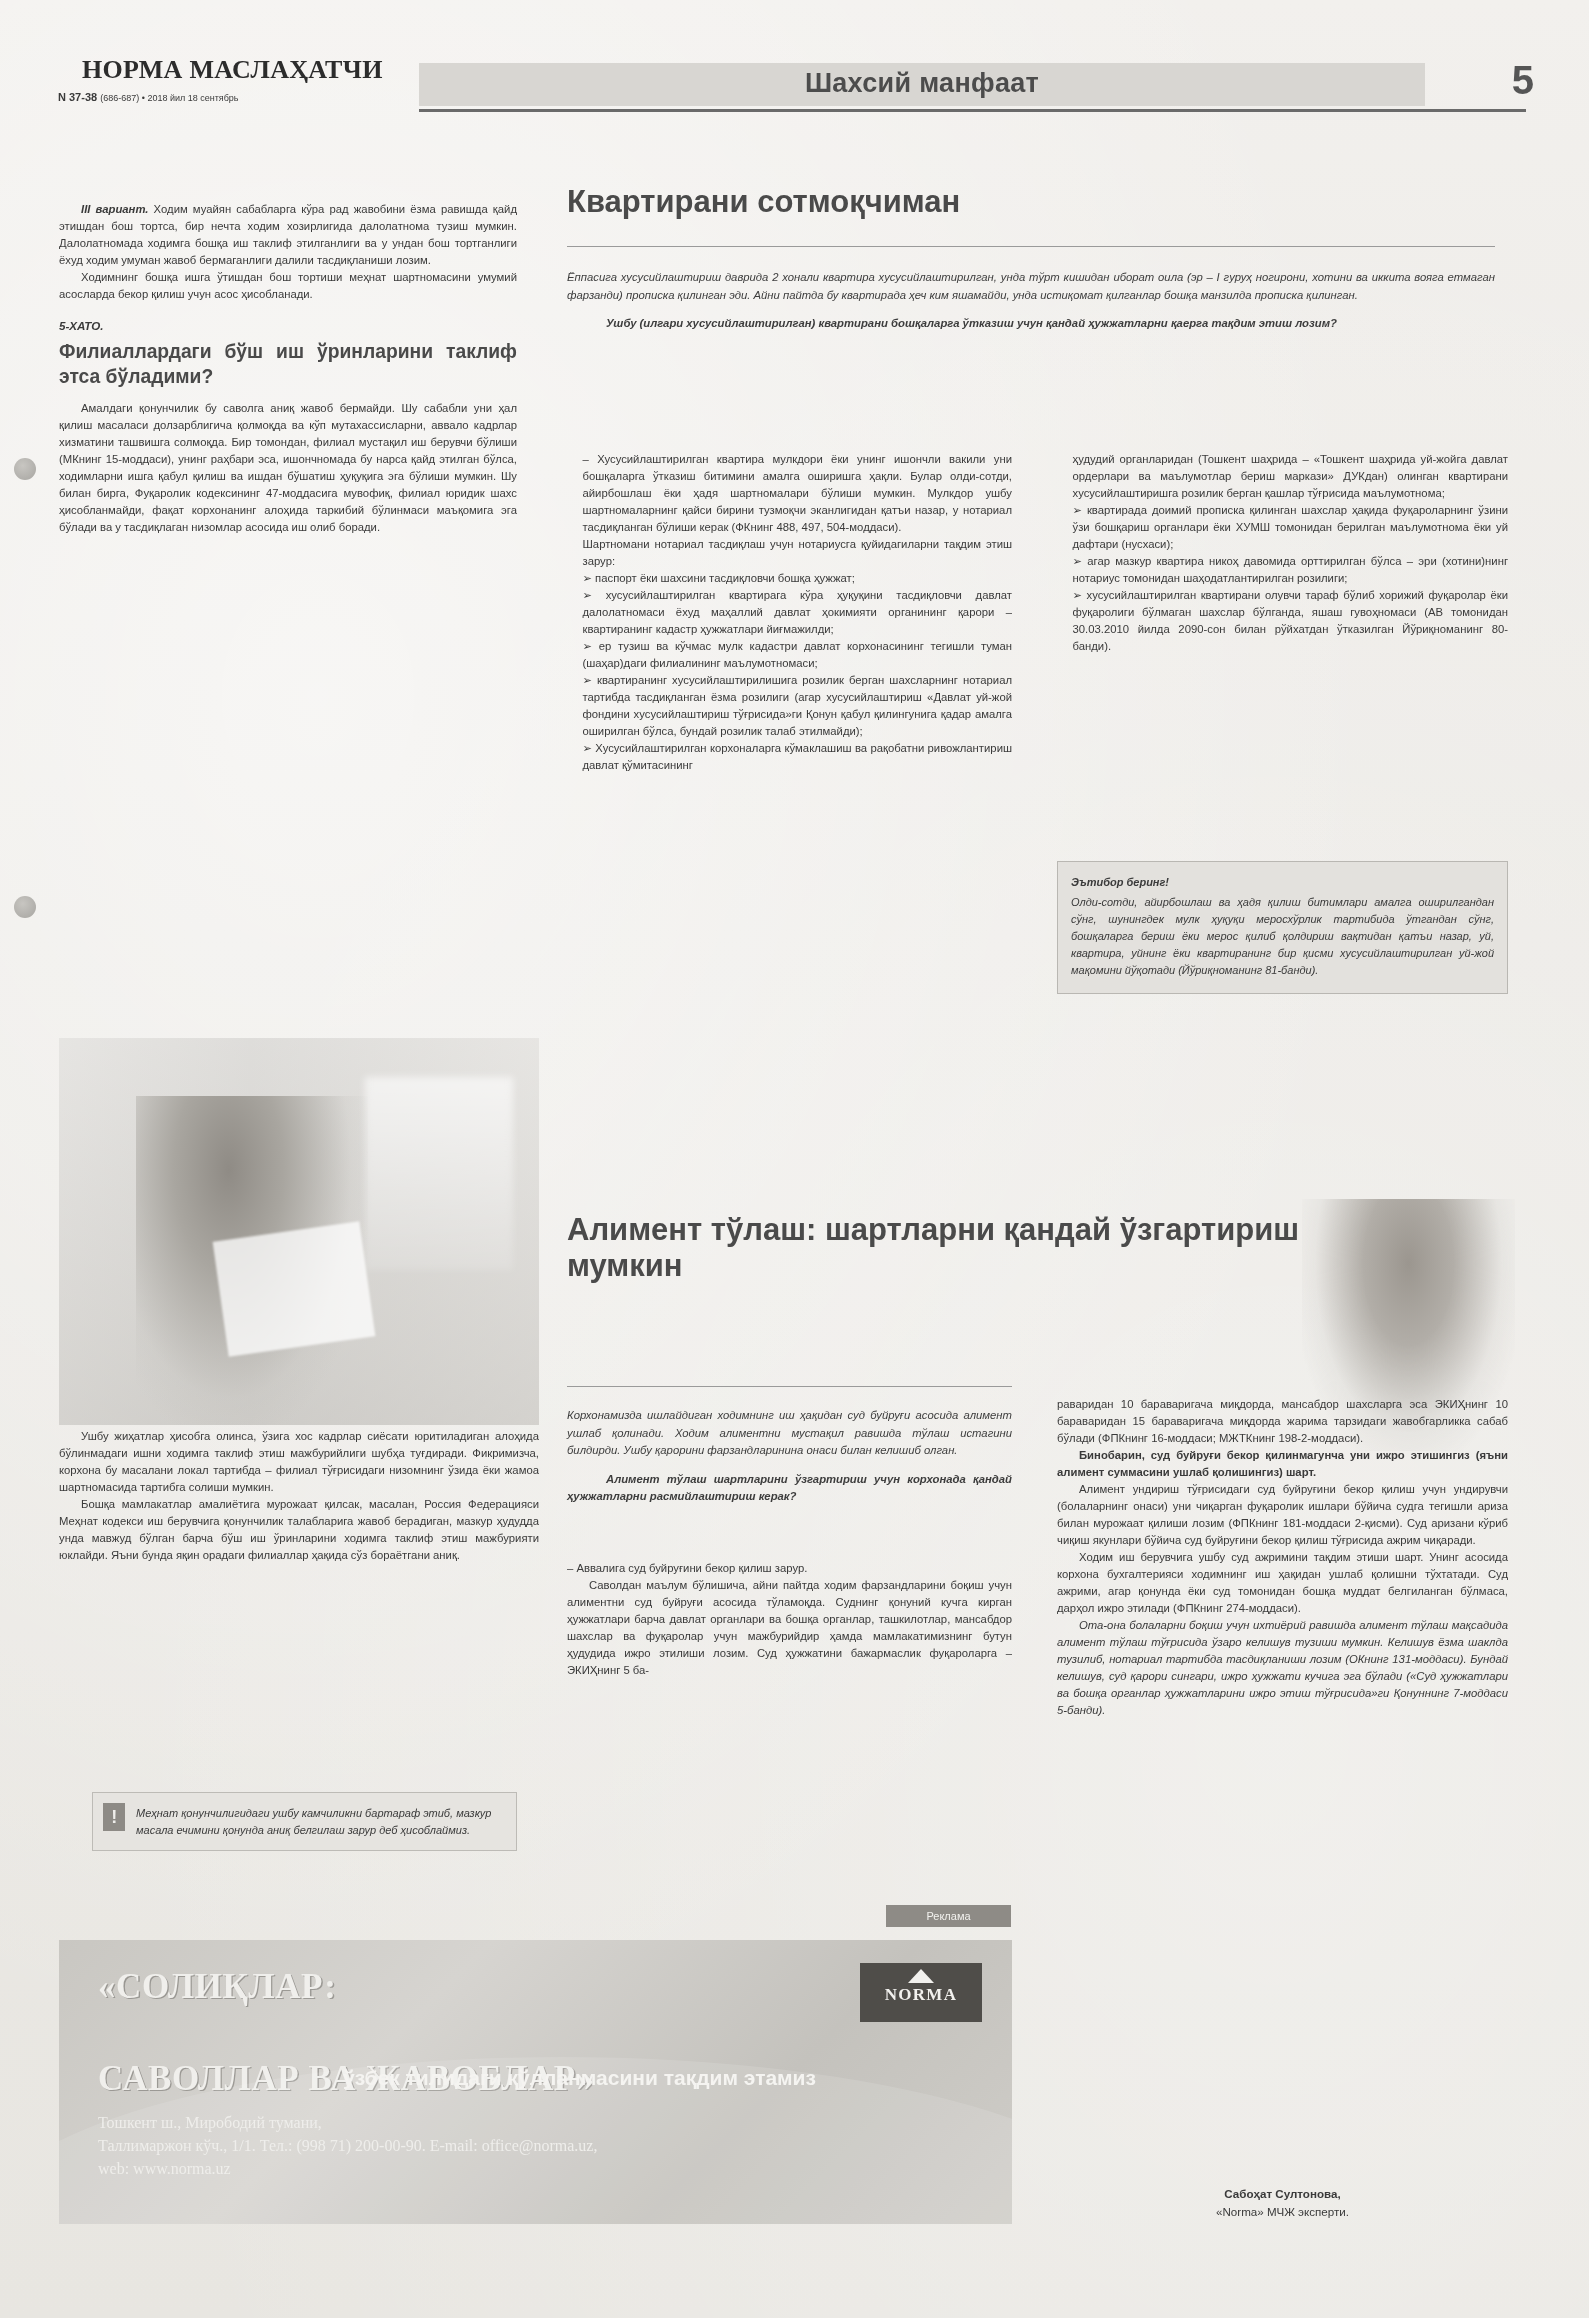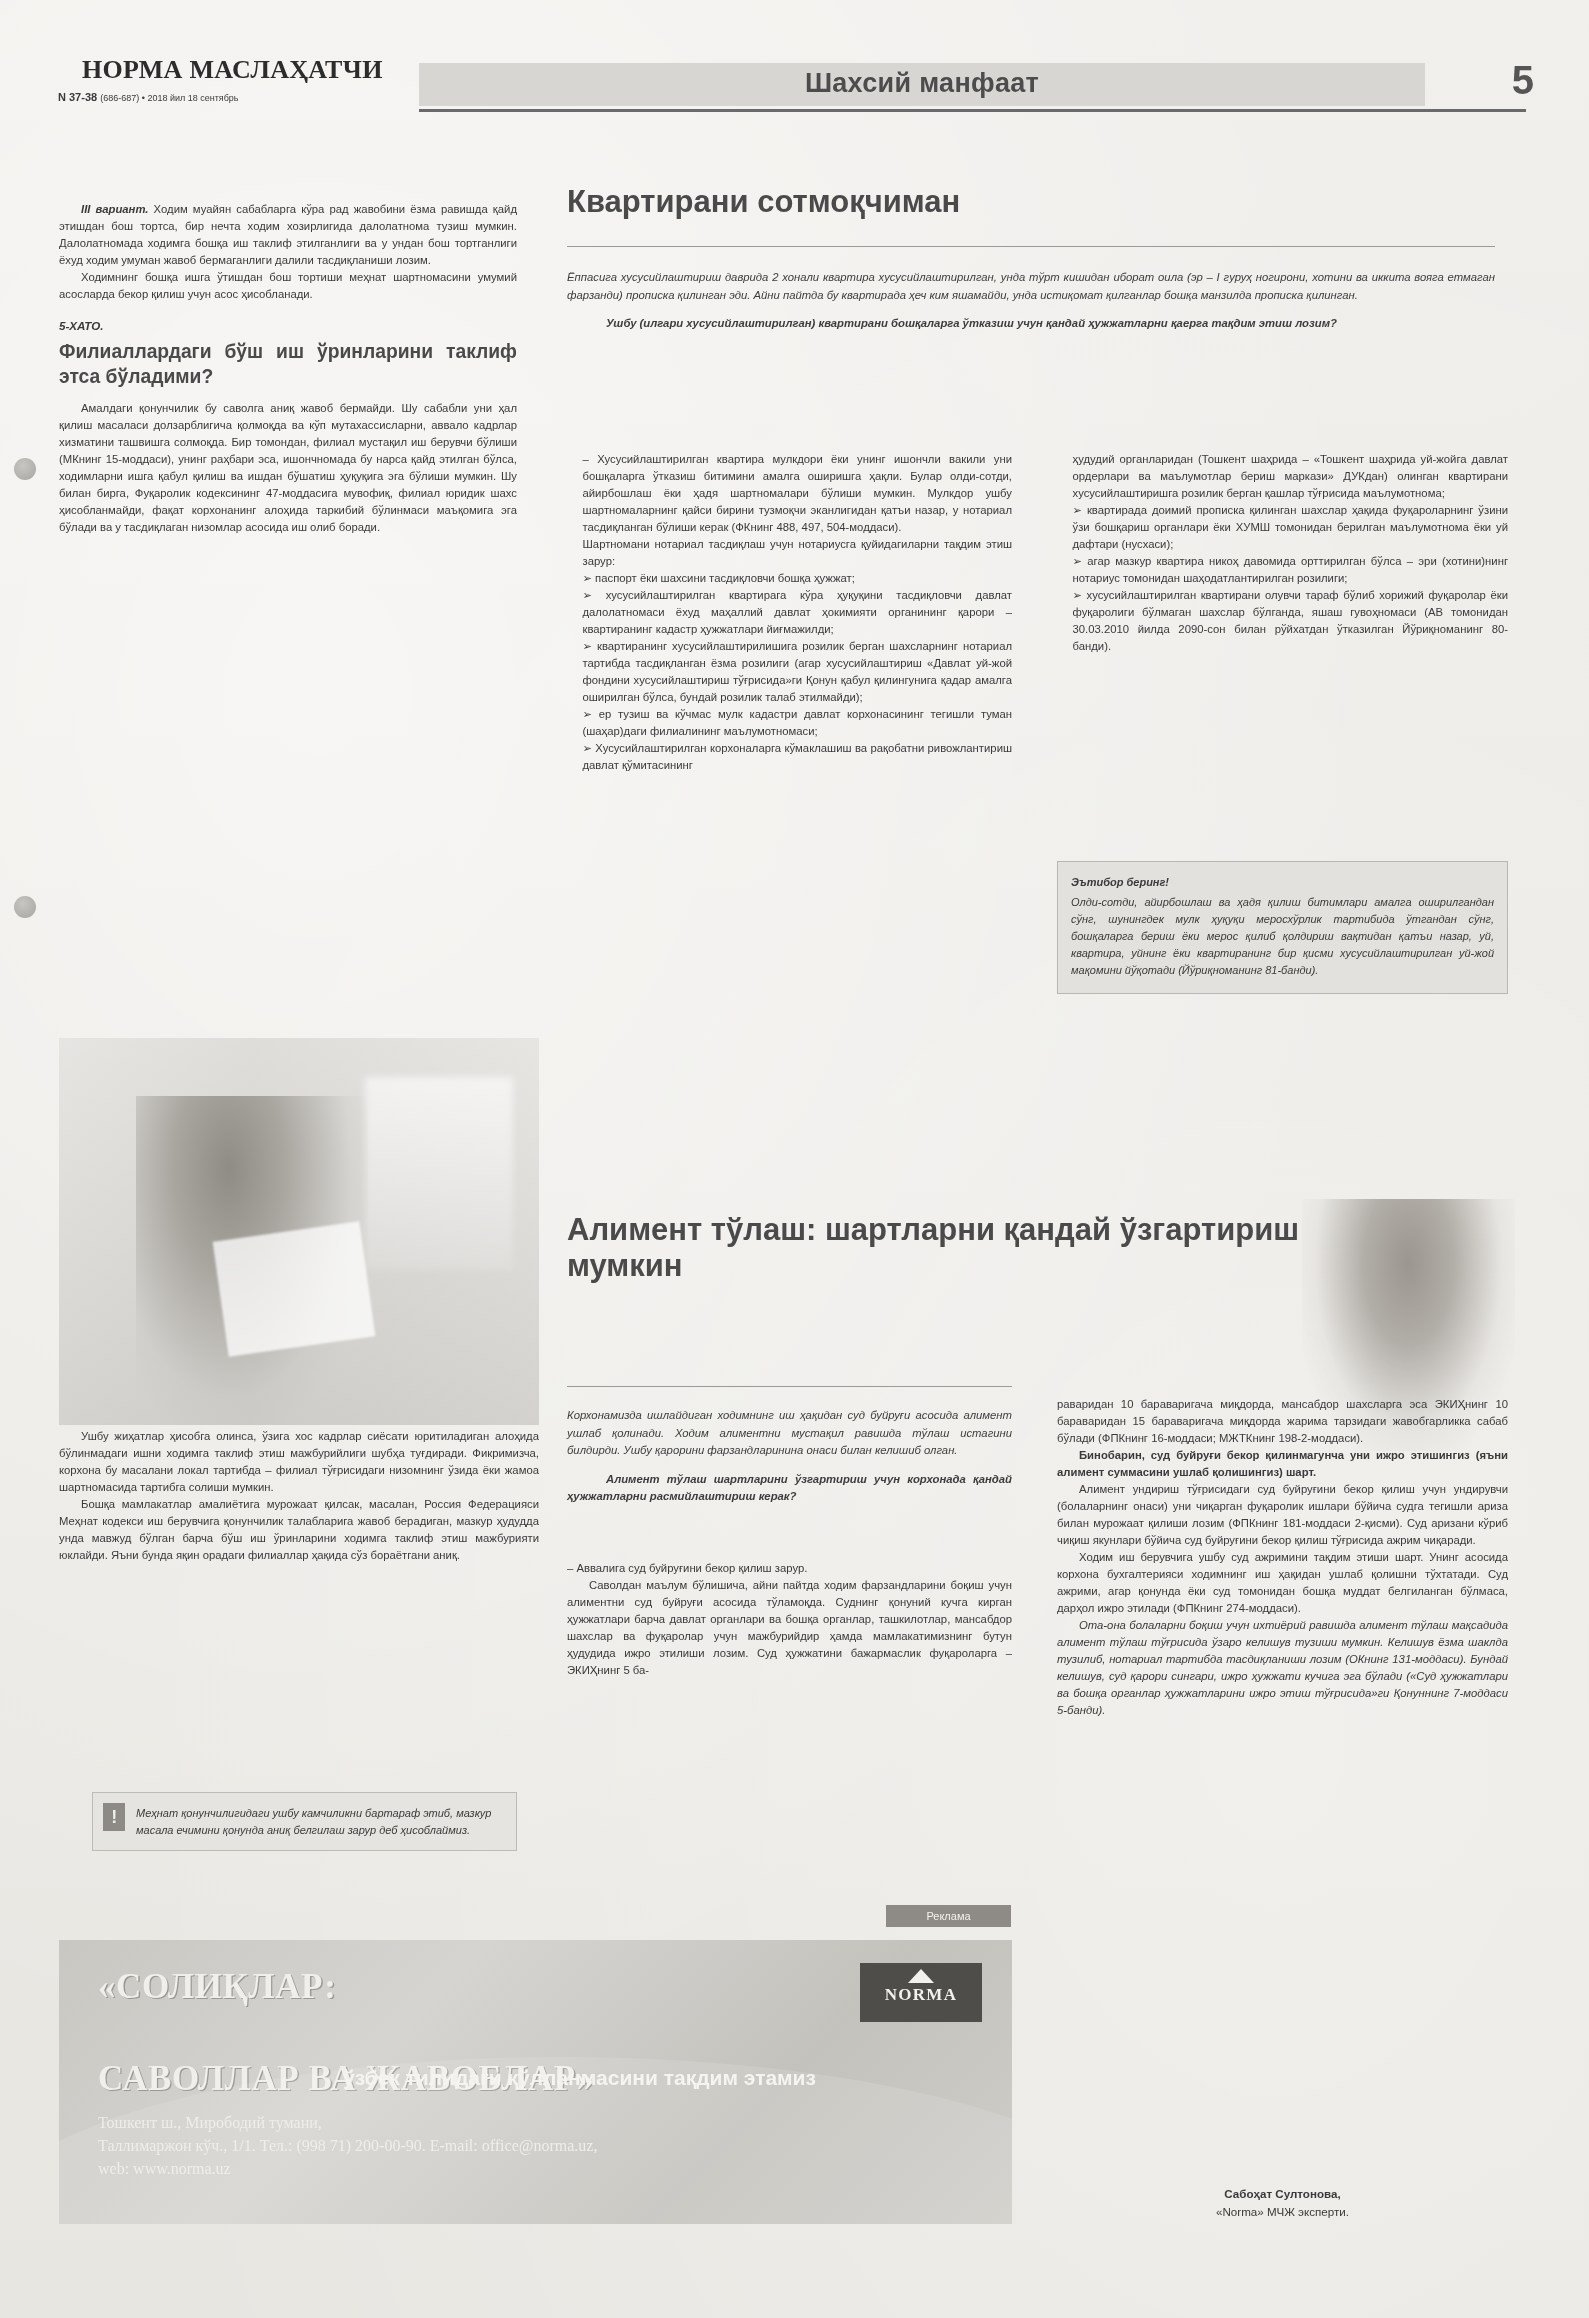--- a/index.html
+++ b/index.html
@@ -432,22 +432,22 @@
     <div class="lead-box" id="art1-lead">
       <p class="noind">Ёппасига хусусийлаштириш даврида 2 хонали квартира хусусийлаштирилган, унда тўрт кишидан иборат оила (эр – I гуруҳ ногирони, хотини ва иккита вояга етмаган фарзанди) прописка қилинган эди. Айни пайтда бу квартирада ҳеч ким яшамайди, унда истиқомат қилганлар бошқа манзилда прописка қилинган.</p>
       <p style="text-indent:39px; font-weight:bold; margin-top:3.9px">Ушбу (илгари хусусийлаштирилган) квартирани бошқаларга ўтказиш учун қандай ҳужжатларни қаерга тақдим этиш лозим?</p>
     </div>
 
     <div class="col bullet-list" id="art1-c1">
       <p class="noind">– Хусусийлаштирилган квартира мулкдори ёки унинг ишончли вакили уни бошқаларга ўтказиш битимини амалга оширишга ҳақли. Булар олди-сотди, айирбошлаш ёки ҳадя шартномалари бўлиши мумкин. Мулкдор ушбу шартномаларнинг қайси бирини тузмоқчи эканлигидан қатъи назар, у нотариал тасдиқланган бўлиши керак (ФКнинг 488, 497, 504-моддаси).</p>
       <p>Шартномани нотариал тасдиқлаш учун нотариусга қуйидагиларни тақдим этиш зарур:</p>
       <p>➢ паспорт ёки шахсини тасдиқловчи бошқа ҳужжат;</p>
       <p>➢ хусусийлаштирилган квартирага кўра ҳуқуқини тасдиқловчи давлат далолатномаси ёхуд маҳаллий давлат ҳокимияти органининг қарори – квартиранинг кадастр ҳужжатлари йиғмажилди;</p>
+      <p>➢ ер тузиш ва кўчмас мулк кадастри давлат корхонасининг тегишли туман (шаҳар)даги филиалининг маълумотномаси;</p>
       <p>➢ квартиранинг хусусийлаштирилишига розилик берган шахсларнинг нотариал тартибда тасдиқланган ёзма розилиги (агар хусусийлаштириш «Давлат уй-жой фондини хусусийлаштириш тўғрисида»ги Қонун қабул қилингунига қадар амалга оширилган бўлса, бундай розилик талаб этилмайди);</p>
-      <p>➢ ер тузиш ва кўчмас мулк кадастри давлат корхонасининг тегишли туман (шаҳар)даги филиалининг маълумотномаси;</p>
       <p>➢ Хусусийлаштирилган корхоналарга кўмаклашиш ва рақобатни ривожлантириш давлат қўмитасининг</p>
     </div>
 
     <div class="col bullet-list" id="art1-c2">
       <p class="noind">ҳудудий органларидан (Тошкент шаҳрида – «Тошкент шаҳрида уй-жойга давлат ордерлари ва маълумотлар бериш маркази» ДУКдан) олинган квартирани хусусийлаштиришга розилик берган қашлар тўғрисида маълумотнома;</p>
       <p>➢ квартирада доимий прописка қилинган шахслар ҳақида фуқароларнинг ўзини ўзи бошқариш органлари ёки ХУМШ томонидан берилган маълумотнома ёки уй дафтари (нусхаси);</p>
       <p>➢ агар мазкур квартира никоҳ давомида орттирилган бўлса – эри (хотини)нинг нотариус томонидан шаҳодатлантирилган розилиги;</p>
       <p>➢ хусусийлаштирилган квартирани олувчи тараф бўлиб хорижий фуқаролар ёки фуқаролиги бўлмаган шахслар бўлганда, яшаш гувоҳномаси (АВ томонидан 30.03.2010 йилда 2090-сон билан рўйхатдан ўтказилган Йўриқноманинг 80-банди).</p>
     </div>
 

